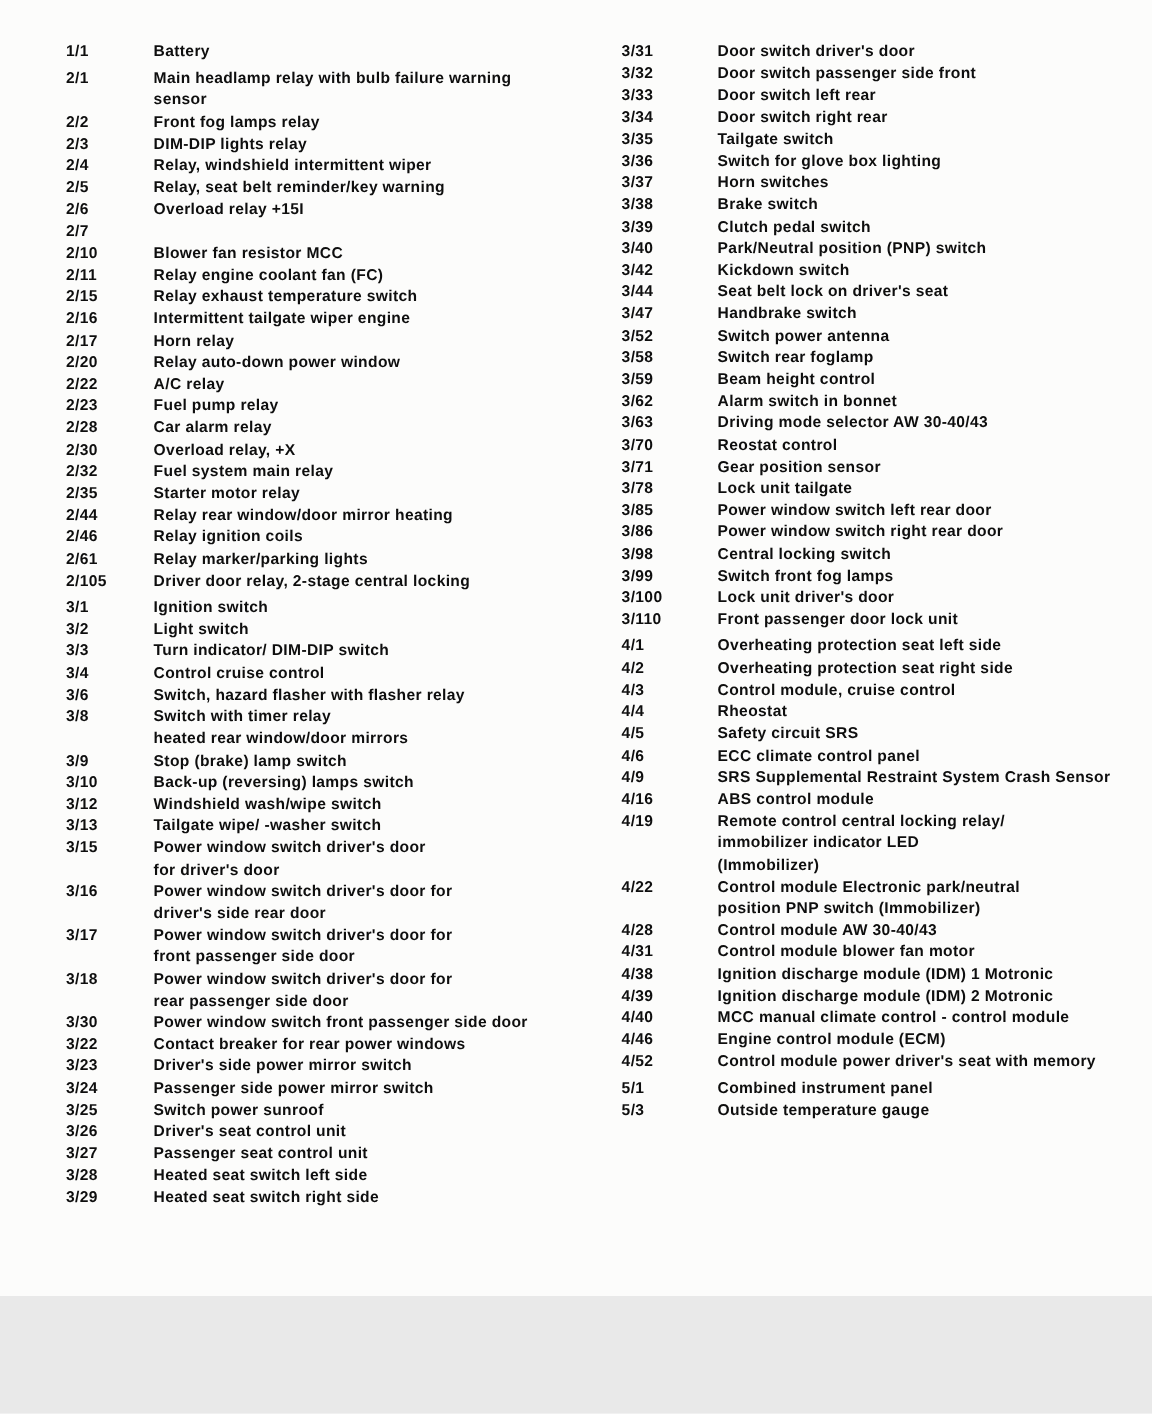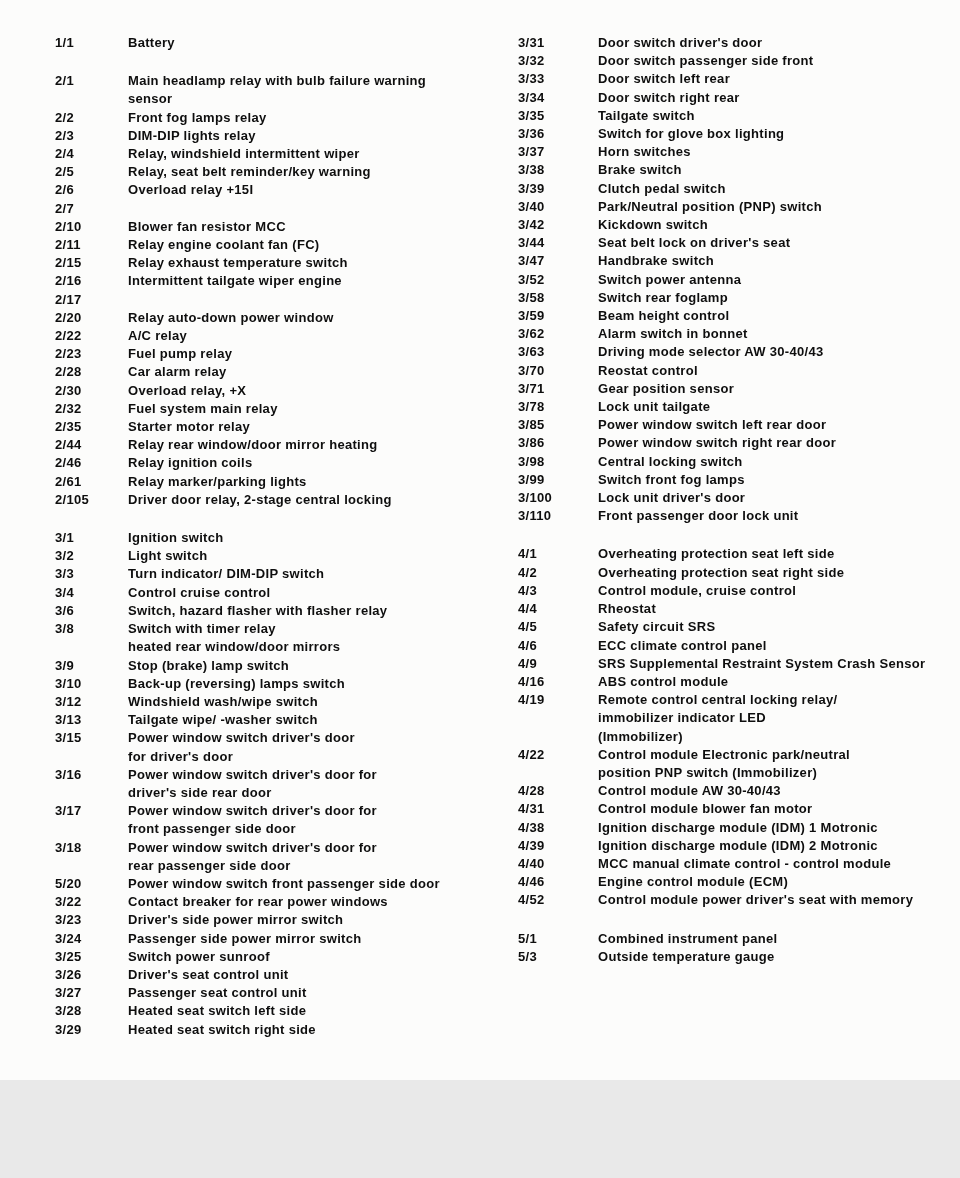--- a/index.html
+++ b/index.html
@@ -17,21 +17,21 @@
     color: #0e0e0e;
     overflow: hidden;
     padding-left: 17px;
   }
   .col {
     position: absolute;
     top: 34px;
   }
   .col-left  { left: 55px;  width: 445px; }
   .col-right { left: 518px; width: 442px; }
-  .group + .group { margin-top: 20px; }
+  .group + .group { margin-top: 4px; }
   .row { display: flex; align-items: flex-start; }
   .code {
     flex: 0 0 auto;
     font-size: 13px;
     line-height: 18.2px;
     letter-spacing: 0.3px;
   }
   .col-left  .code { width: 73px; }
   .col-right .code { width: 80px; }
   .desc {
@@ -107,20 +107,21 @@
         <div class="row">
           <div class="code">2/15</div>
           <div class="desc">Relay exhaust temperature switch</div>
         </div>
         <div class="row">
           <div class="code">2/16</div>
           <div class="desc">Intermittent tailgate wiper engine</div>
         </div>
         <div class="row">
           <div class="code">2/17</div>
+          <div class="desc">Horn relay</div>
         </div>
         <div class="row">
           <div class="code">2/20</div>
           <div class="desc">Relay auto-down power window</div>
         </div>
         <div class="row">
           <div class="code">2/22</div>
           <div class="desc">A/C relay</div>
         </div>
         <div class="row">
@@ -216,21 +217,21 @@
           <div class="code">3/17</div>
           <div class="desc">Power window switch driver's door for
 front passenger side door</div>
         </div>
         <div class="row">
           <div class="code">3/18</div>
           <div class="desc">Power window switch driver's door for
 rear passenger side door</div>
         </div>
         <div class="row">
-          <div class="code">5/20</div>
+          <div class="code">3/30</div>
           <div class="desc">Power window switch front passenger side door</div>
         </div>
         <div class="row">
           <div class="code">3/22</div>
           <div class="desc">Contact breaker for rear power windows</div>
         </div>
         <div class="row">
           <div class="code">3/23</div>
           <div class="desc">Driver's side power mirror switch</div>
         </div>

